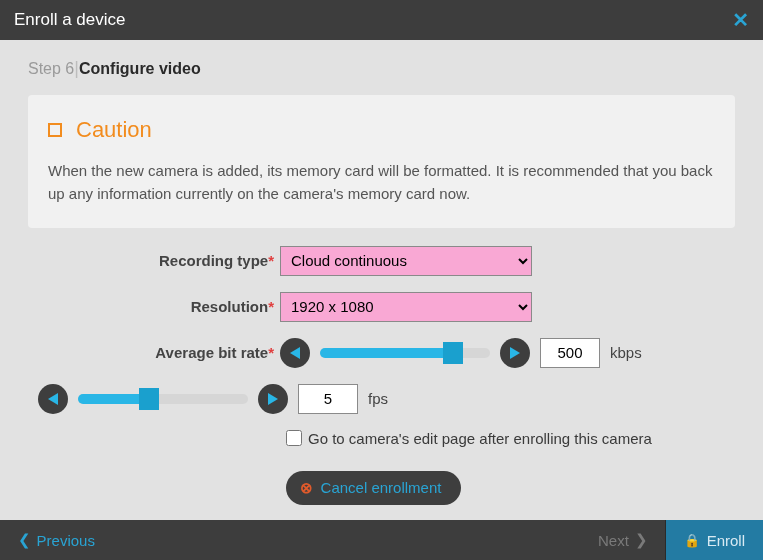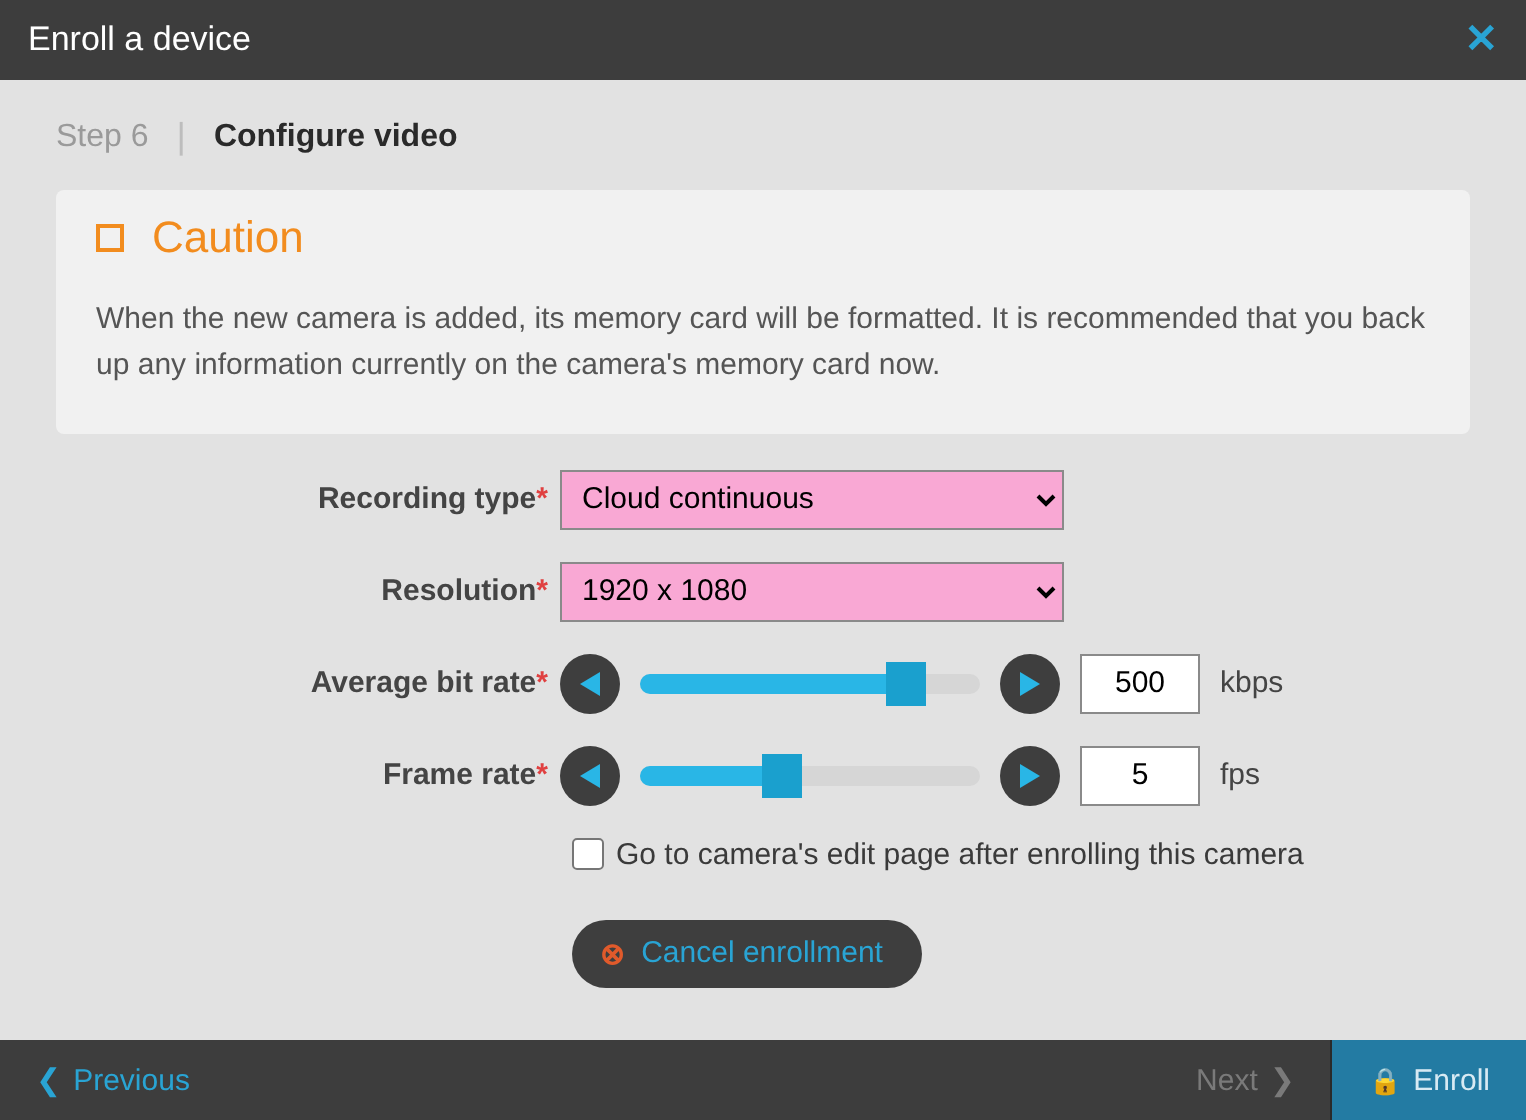--- a/index.html
+++ b/index.html
@@ -1,25 +1,25 @@
 <!DOCTYPE html>
 <html><head>
 <meta charset="utf-8">
 <style>
   * { box-sizing: border-box; margin: 0; padding: 0; }
   html, body { width: 763px; height: 560px; font-family: "Segoe UI", Arial, sans-serif; background: #fff; overflow: hidden; }
   .modal { width: 763px; height: 560px; background: #e2e2e2; position: relative; display: flex; flex-direction: column; }
   .titlebar { height: 40px; background: #3d3d3d; color: #fff; display: flex; align-items: center; padding: 12px 14px; font-size: 17px; font-weight: 400; justify-content: space-between; }
   .titlebar .close { color: #29a4d4; font-size: 20px; font-weight: 700; cursor: pointer; line-height: 1; }
   .body { flex: 1; padding: 18px 28px 0 28px; overflow: hidden; }
-  .breadcrumb { display: flex; align-items: center; gap: 14px; font-size: 16px; margin-bottom: 16px; }
+  .breadcrumb { display: flex; align-items: center; font-size: 16px; margin-bottom: 16px; }
   .breadcrumb .step { color: #9a9a9a; }
   .breadcrumb .divider { color: #bdbdbd; font-size: 18px; }
   .breadcrumb .title { color: #2a2a2a; font-weight: 600; }
-  .caution-box { background: #f1f1f1; border-radius: 4px; padding: 11px 20px 22px 20px; margin-bottom: 18px; }
+  .caution-box { background: #f1f1f1; border-radius: 4px; padding: 22px 20px 22px 20px; margin-bottom: 18px; }
   .caution-head { display: flex; align-items: center; gap: 14px; margin-bottom: 16px; }
   .caution-head .cicon { width: 14px; height: 14px; border: 2px solid #f28c1e; display: inline-block; }
   .caution-head .ctitle { color: #f28c1e; font-size: 22px; font-weight: 500; }
   .caution-text { color: #555; font-size: 15px; line-height: 1.55; }
   .form { padding: 0 10px; }
   .row { display: flex; align-items: center; margin-bottom: 16px; }
   .label { width: 242px; text-align: right; color: #444; font-size: 15px; padding-right: 6px; font-weight: bold; }
   .req { color: #e04040; }
   .control { flex: 1; display: flex; align-items: center; gap: 10px; }
   select.dropdown { width: 252px; height: 30px; border: 1px solid #8a8a8a; font-size: 15px; padding: 2px 6px; background: #f9a8d4; }
@@ -108,21 +108,20 @@
             <svg width="10" height="12" viewBox="0 0 10 12">
                 <polygon points="0,0 0,12 10,6" fill="#29b6e6"></polygon>
               </svg>
           </div>
           <input class="valbox" value="500" style="">
           <span class="unit">kbps</span>
         </div>
       </div>
 
       <div class="row">
-        <div class="label"><span>Frame rate</span><span class="req">*</span></div>
         <div class="control">
           <div class="round-btn">
             <svg width="10" height="12" viewBox="0 0 10 12">
                 <polygon points="10,0 10,12 0,6" fill="#29b6e6"></polygon>
               </svg>
           </div>
           <div class="slider-wrap">
             <div class="track"></div>
             <div class="fill" id="framerate-fill" style="width: 42%;"></div>
             <div class="thumb" id="framerate-thumb" style="left: calc(42% - 10px);"></div>

